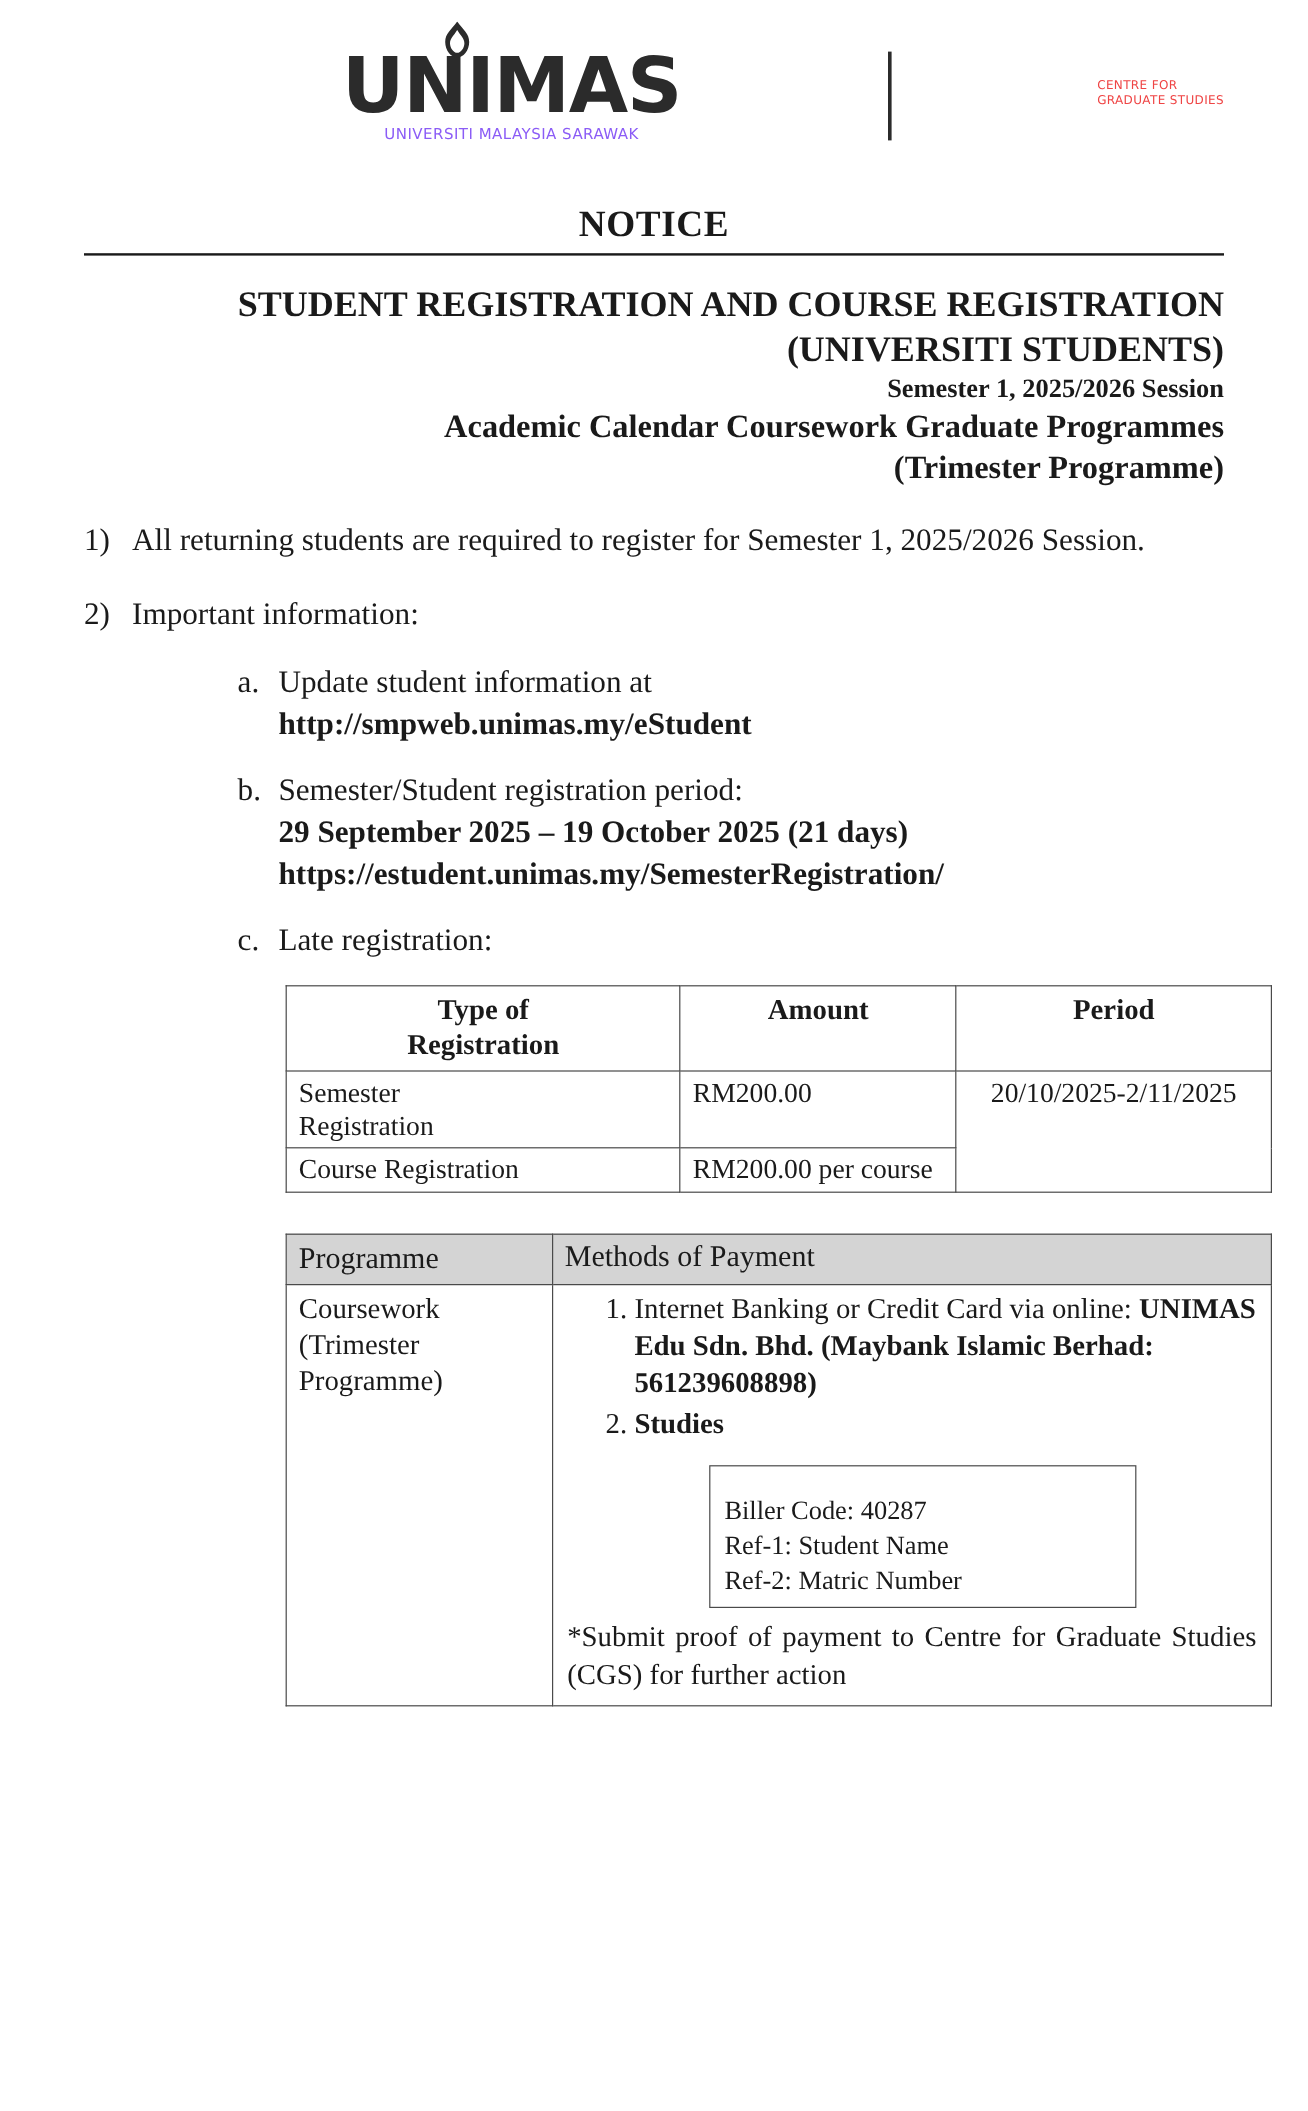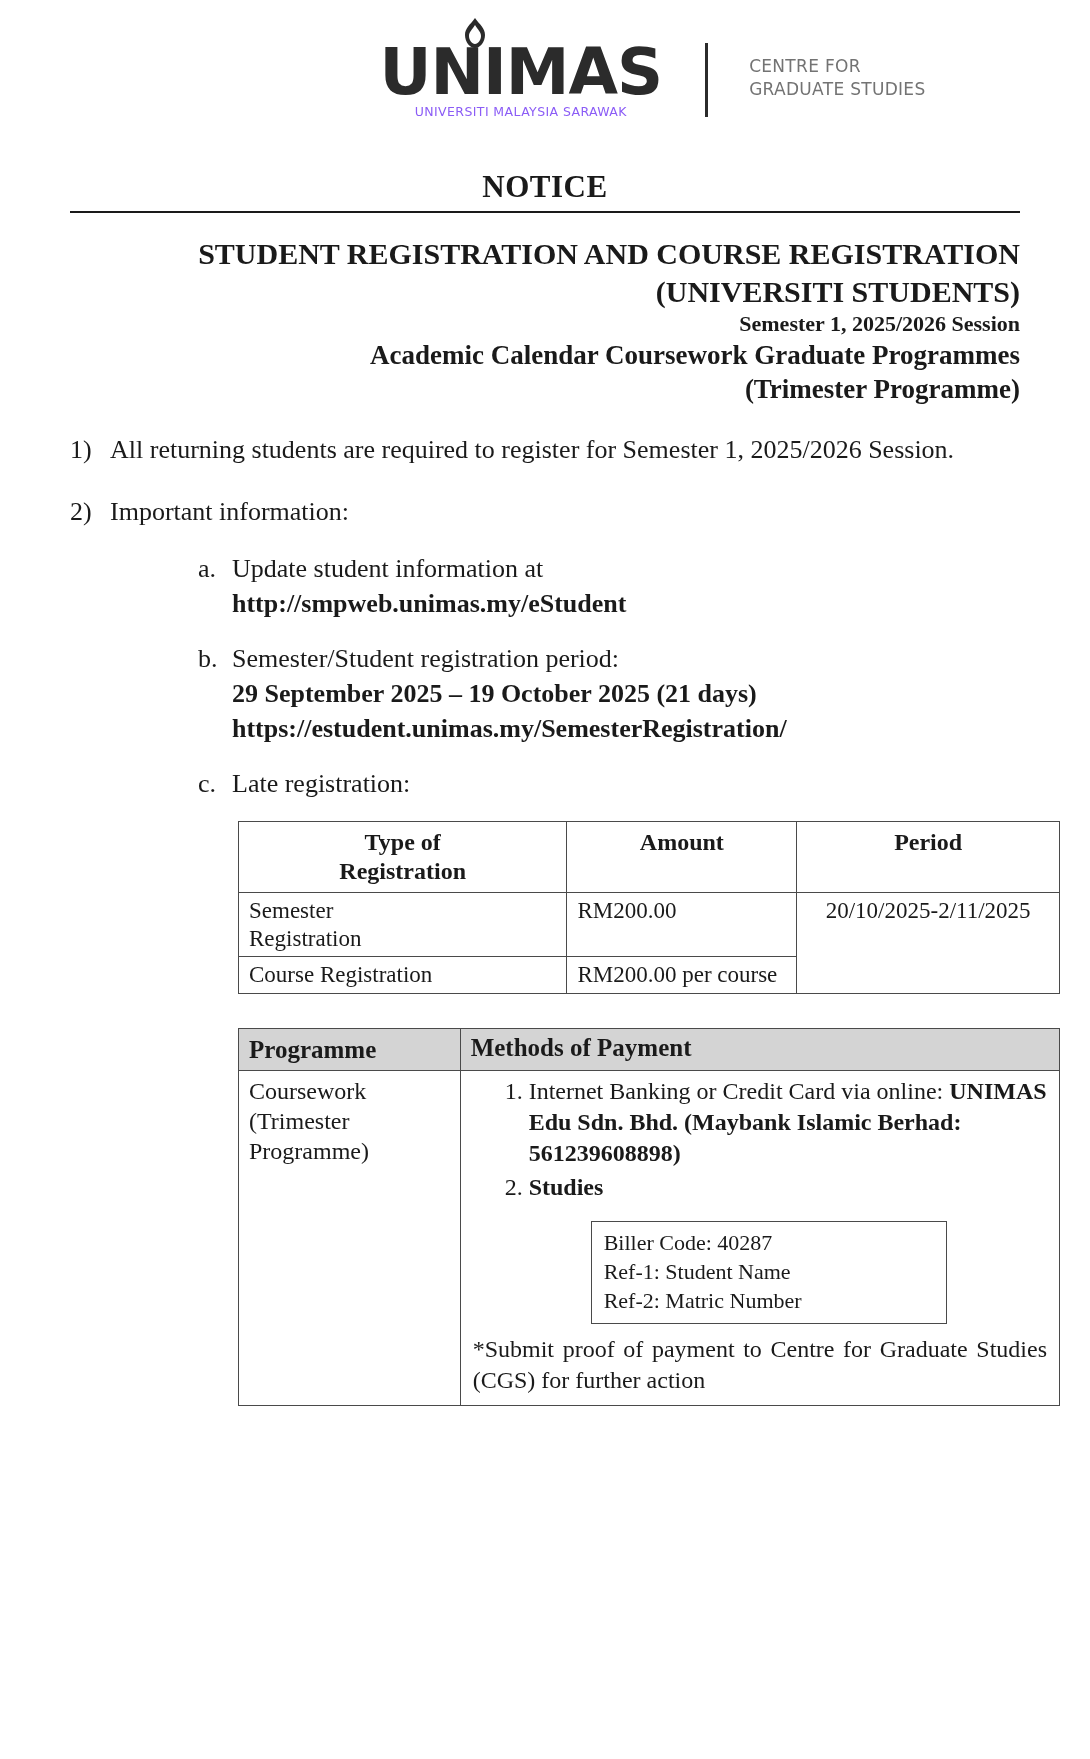--- a/index.html
+++ b/index.html
@@ -19,21 +19,21 @@
     min-height: 1759px;
     box-sizing: border-box;
     padding: 28px 70px 30px 70px;
     position: relative;
   }
 
   
   .logo-block {
     display: flex;
     align-items: center;
-    justify-content: center;
+    justify-content: space-between;
     padding-left: 215px;
     margin-top: 14px;
     margin-bottom: 10px;
     gap: 25px;
   }
   .logo-left {
     position: relative;
     display: flex;
     flex-direction: column;
     align-items: center;
@@ -62,24 +62,24 @@
     margin-top: 1px;
   }
   .logo-divider {
     width: 3px;
     height: 74px;
     background: #2b2b2b;
     margin: 0 16px 0 18px;
   }
   .logo-right {
     font-family: "DejaVu Sans", sans-serif;
-    font-size: 17px;
+    font-size: 10px;
     line-height: 1.35;
     letter-spacing: 0.3px;
-    color: #737373;
+    color: #ef4444;
     align-self: center;
     padding-bottom: 4px;
   }
 
   
   .notice-title {
     text-align: center;
     font-size: 31px;
     font-weight: bold;
     letter-spacing: 0.5px;
@@ -179,21 +179,21 @@
     width: 100%;
     font-size: 24px;
   }
   table.pay td, table.pay th {
     border: 1.5px solid #4a4a4a;
     vertical-align: top;
     padding: 5px 10px;
   }
   table.pay thead th {
     background: #d4d4d4;
-    font-weight: bold;
+    font-weight: normal;
     text-align: left;
     font-size: 25px;
     padding: 5px 10px;
   }
   .pay-left { width: 27%; line-height: 1.25; }
   .pay-right { width: 73%; }
 
   ol.paylist {
     margin: 0 0 0 0;
     padding-left: 58px;
@@ -205,21 +205,21 @@
   }
   ol.paylist li::marker { font-weight: normal; }
   .pay-just {
     text-align: justify;
     text-align-last: justify;
   }
   .biller-box {
     border: 1.5px solid #4a4a4a;
     margin: 18px 0 10px 120px;
     width: 330px;
-    padding: 6px 12px 8px 12px;
+    padding: 22px 12px 8px 12px;
     font-size: 22px;
     line-height: 1.32;
   }
   .submit-note {
     font-size: 24px;
     line-height: 1.3;
     text-align: justify;
     text-align-last: left;
     padding: 0 2px 4px 2px;
   }

